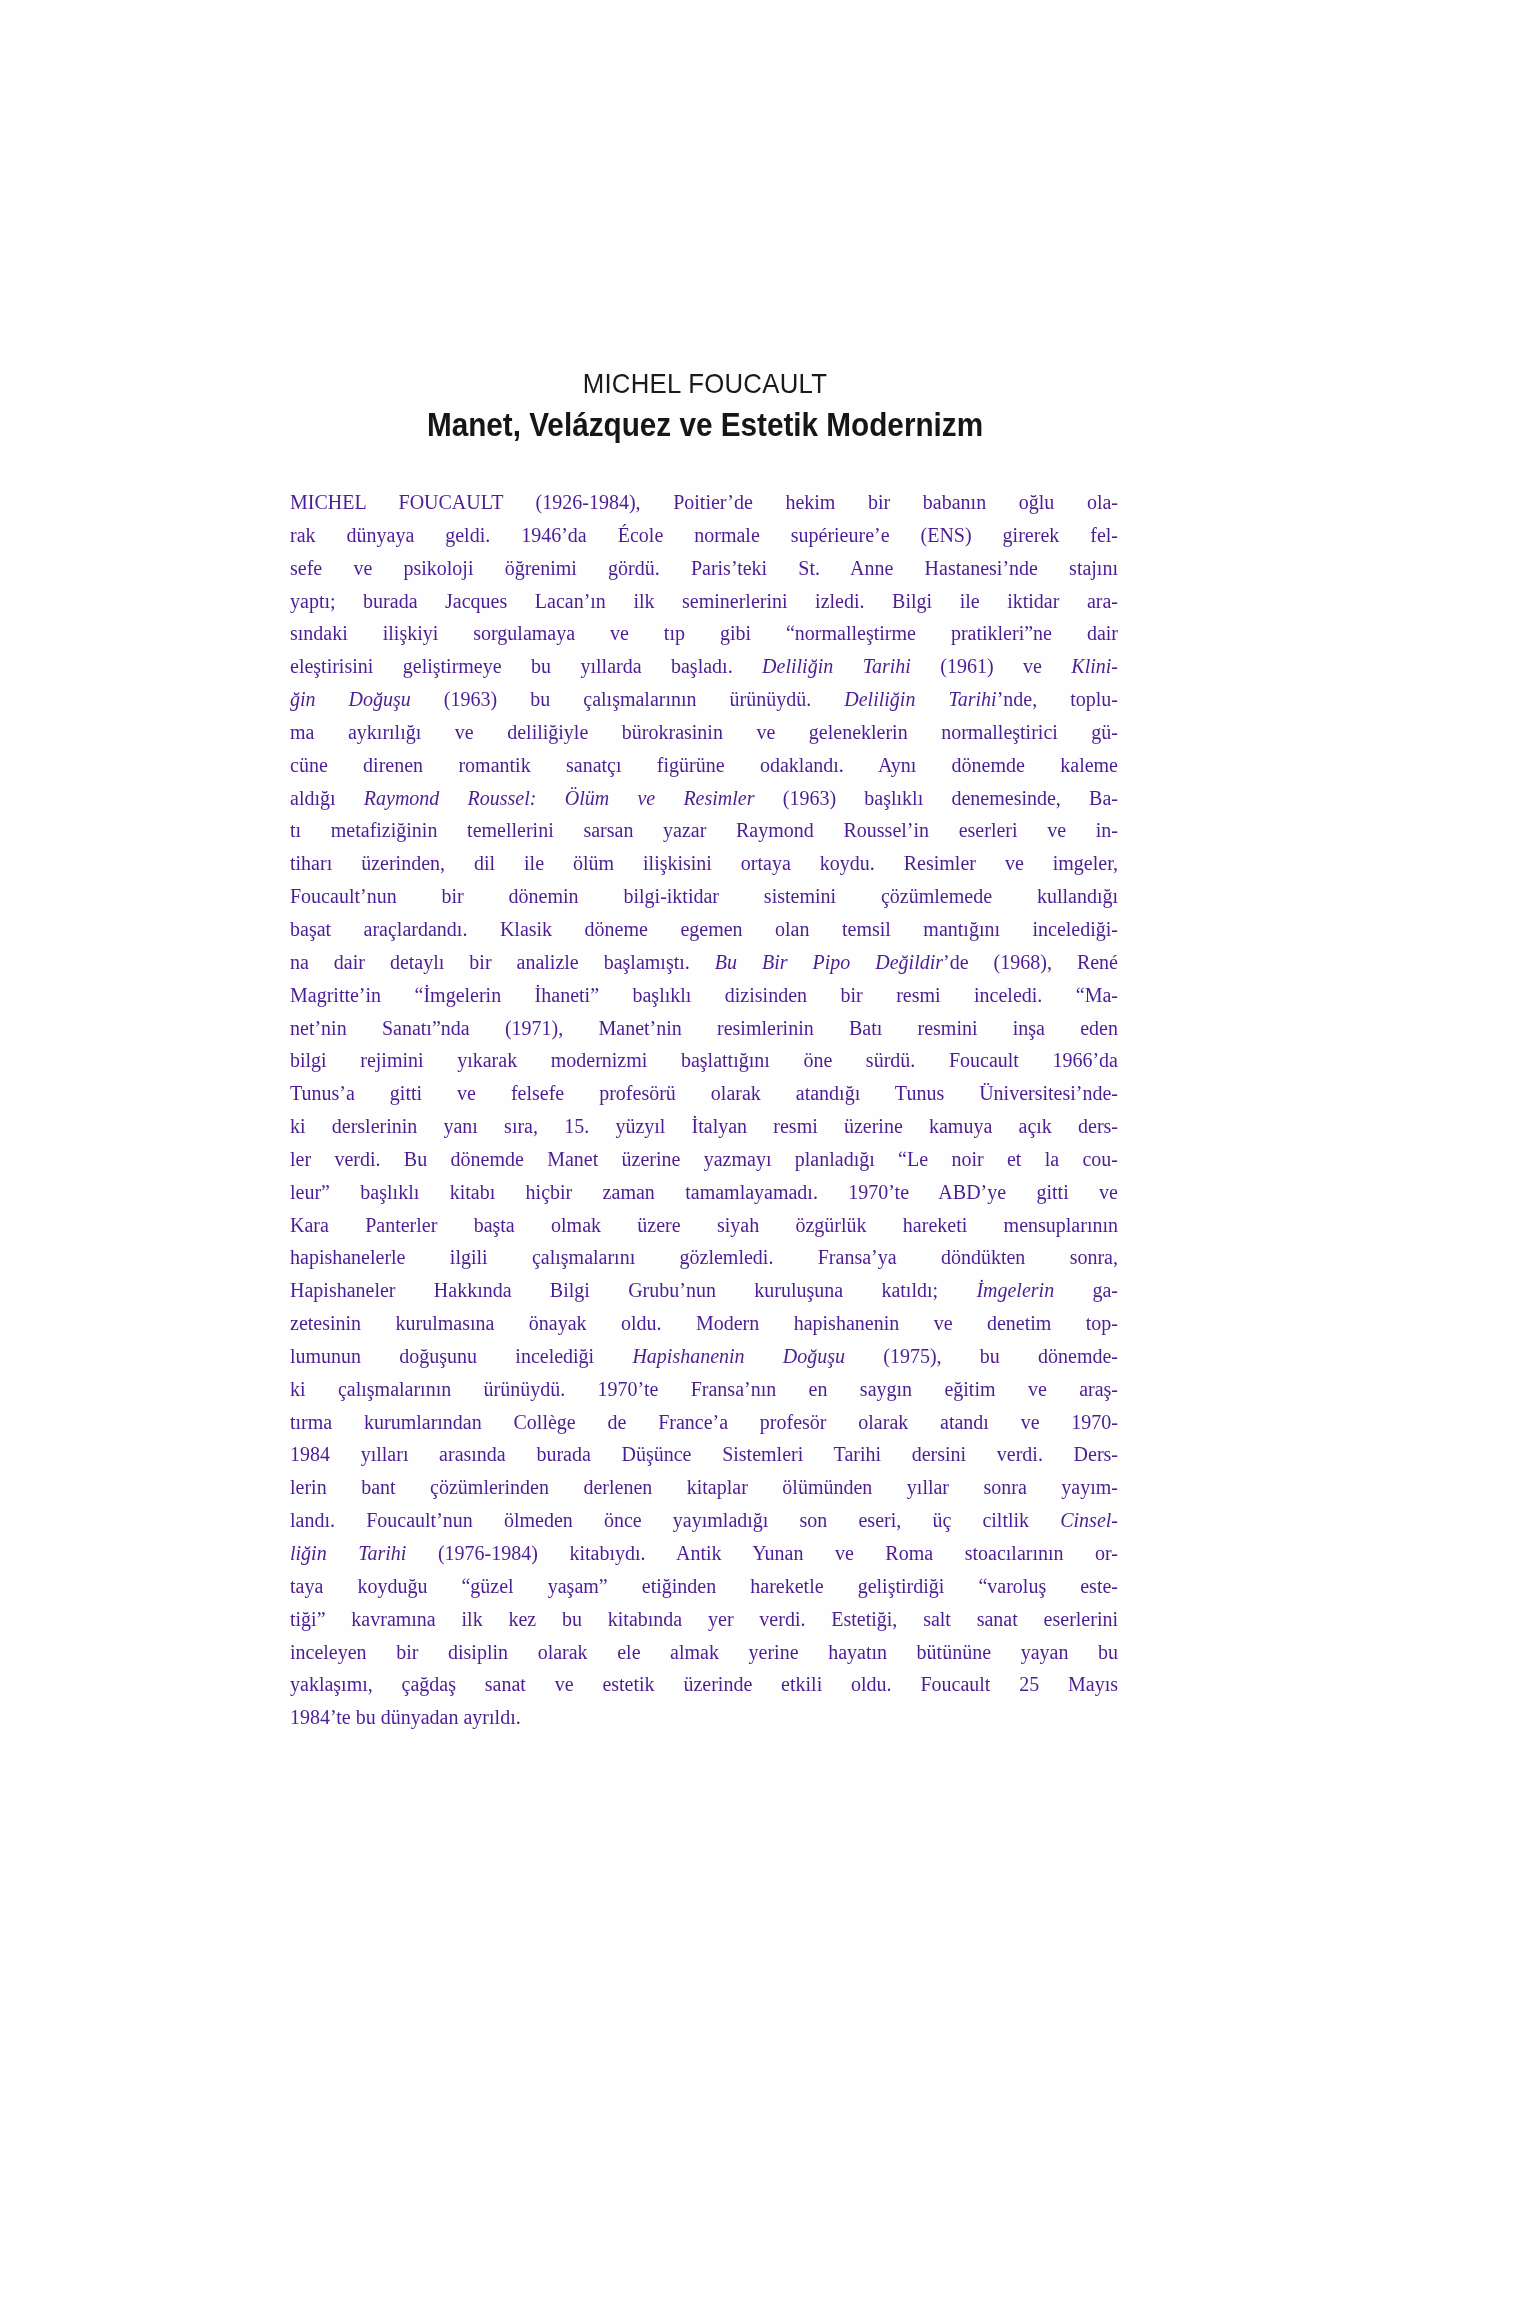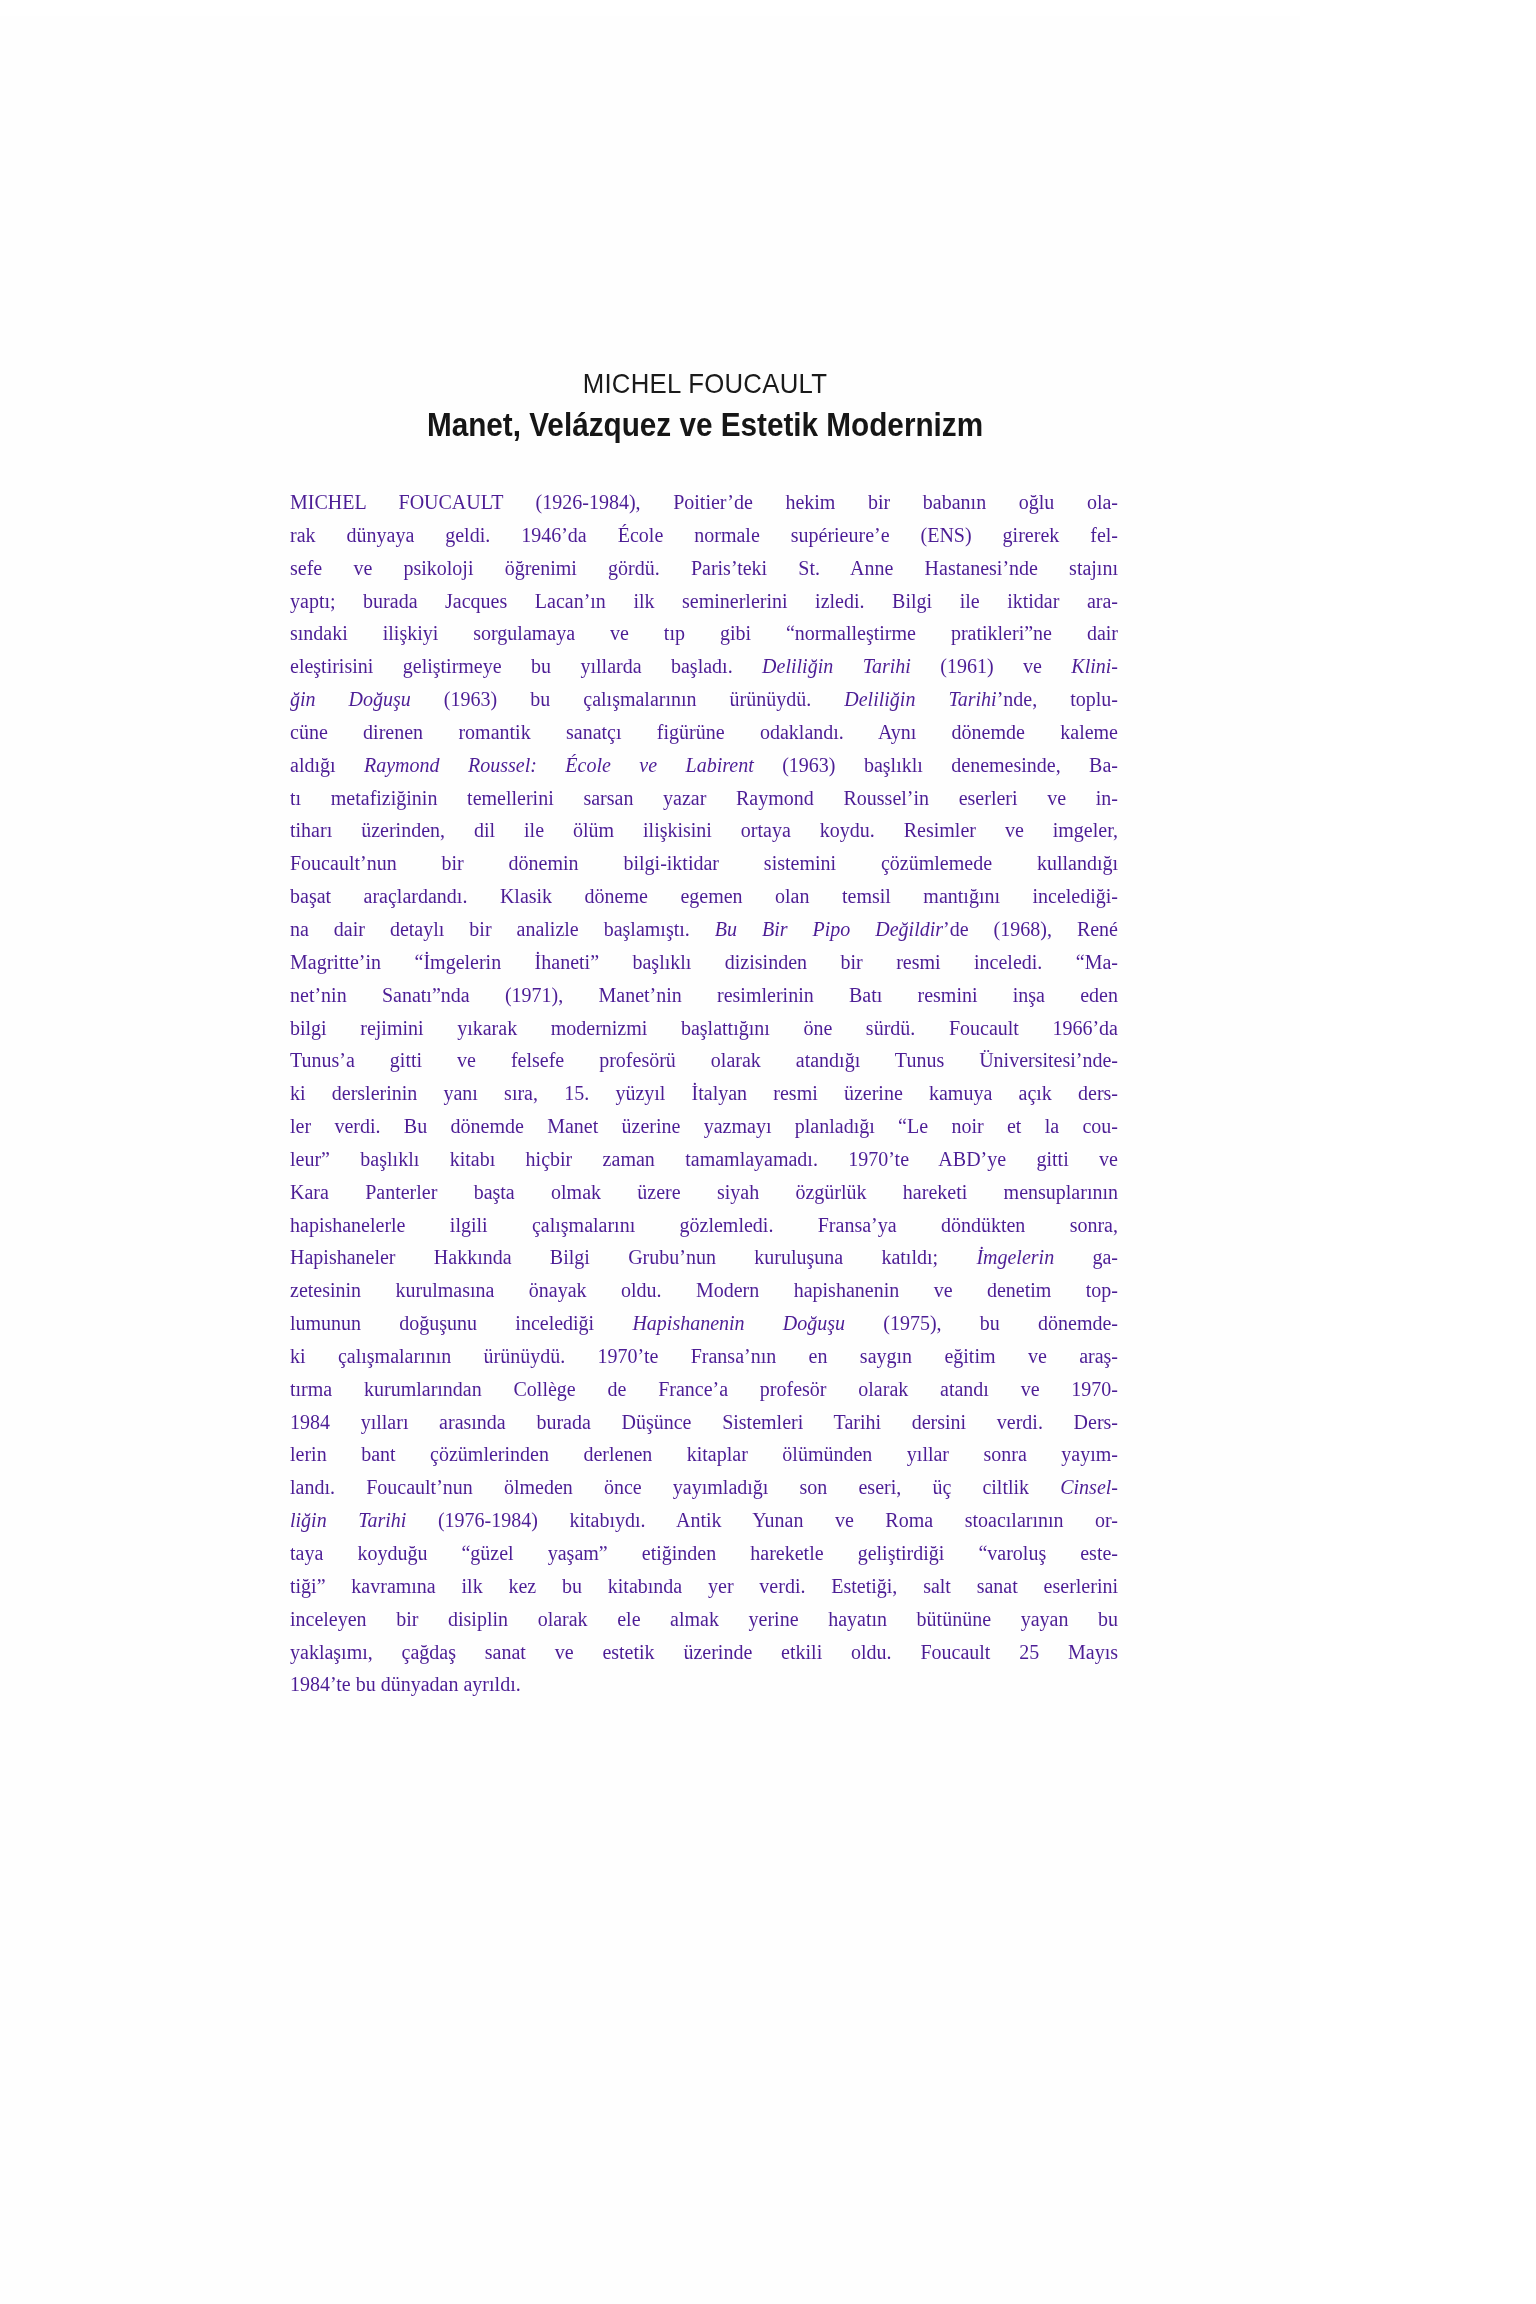--- a/index.html
+++ b/index.html
@@ -33,22 +33,23 @@
   <div class="author">MICHEL FOUCAULT</div>
   <div class="title">Manet, Velázquez ve Estetik Modernizm</div>
   <div class="body" id="body-text">
       <span class="line"><span>MICHEL FOUCAULT (1926-1984), Poitier’de hekim bir babanın oğlu ola-</span></span>
       <span class="line"><span>rak dünyaya geldi. 1946’da École normale supérieure’e (ENS) girerek fel-</span></span>
       <span class="line"><span>sefe ve psikoloji öğrenimi gördü. Paris’teki St. Anne Hastanesi’nde stajını</span></span>
       <span class="line"><span>yaptı; burada Jacques Lacan’ın ilk seminerlerini izledi. Bilgi ile iktidar ara-</span></span>
       <span class="line"><span>sındaki ilişkiyi sorgulamaya ve tıp gibi “normalleştirme pratikleri”ne dair</span></span>
       <span class="line"><span>eleştirisini geliştirmeye bu yıllarda başladı. </span><i>Deliliğin Tarihi</i><span> (1961) ve </span><i>Klini-</i></span>
       <span class="line"><i>ğin Doğuşu</i><span> (1963) bu çalışmalarının ürünüydü. </span><i>Deliliğin Tarihi</i><span>’nde, toplu-</span></span>
+      <span class="line"><span>ma aykırılığı ve deliliğiyle bürokrasinin ve geleneklerin normalleştirici gü-</span></span>
       <span class="line"><span>cüne direnen romantik sanatçı figürüne odaklandı. Aynı dönemde kaleme</span></span>
-      <span class="line"><span>aldığı </span><i>Raymond Roussel: École ve Labirent</i><span> (1963) başlıklı denemesinde, Ba-</span></span>
+      <span class="line"><span>aldığı </span><i>Raymond Roussel: Ölüm ve Resimler</i><span> (1963) başlıklı denemesinde, Ba-</span></span>
       <span class="line"><span>tı metafiziğinin temellerini sarsan yazar Raymond Roussel’in eserleri ve in-</span></span>
       <span class="line"><span>tiharı üzerinden, dil ile ölüm ilişkisini ortaya koydu. Resimler ve imgeler,</span></span>
       <span class="line"><span>Foucault’nun bir dönemin bilgi-iktidar sistemini çözümlemede kullandığı</span></span>
       <span class="line"><span>başat araçlardandı. Klasik döneme egemen olan temsil mantığını incelediği-</span></span>
       <span class="line"><span>na dair detaylı bir analizle başlamıştı. </span><i>Bu Bir Pipo Değildir</i><span>’de (1968), René</span></span>
       <span class="line"><span>Magritte’in “İmgelerin İhaneti” başlıklı dizisinden bir resmi inceledi. “Ma-</span></span>
       <span class="line"><span>net’nin Sanatı”nda (1971), Manet’nin resimlerinin Batı resmini inşa eden</span></span>
       <span class="line"><span>bilgi rejimini yıkarak modernizmi başlattığını öne sürdü. Foucault 1966’da</span></span>
       <span class="line"><span>Tunus’a gitti ve felsefe profesörü olarak atandığı Tunus Üniversitesi’nde-</span></span>
       <span class="line"><span>ki derslerinin yanı sıra, 15. yüzyıl İtalyan resmi üzerine kamuya açık ders-</span></span>

